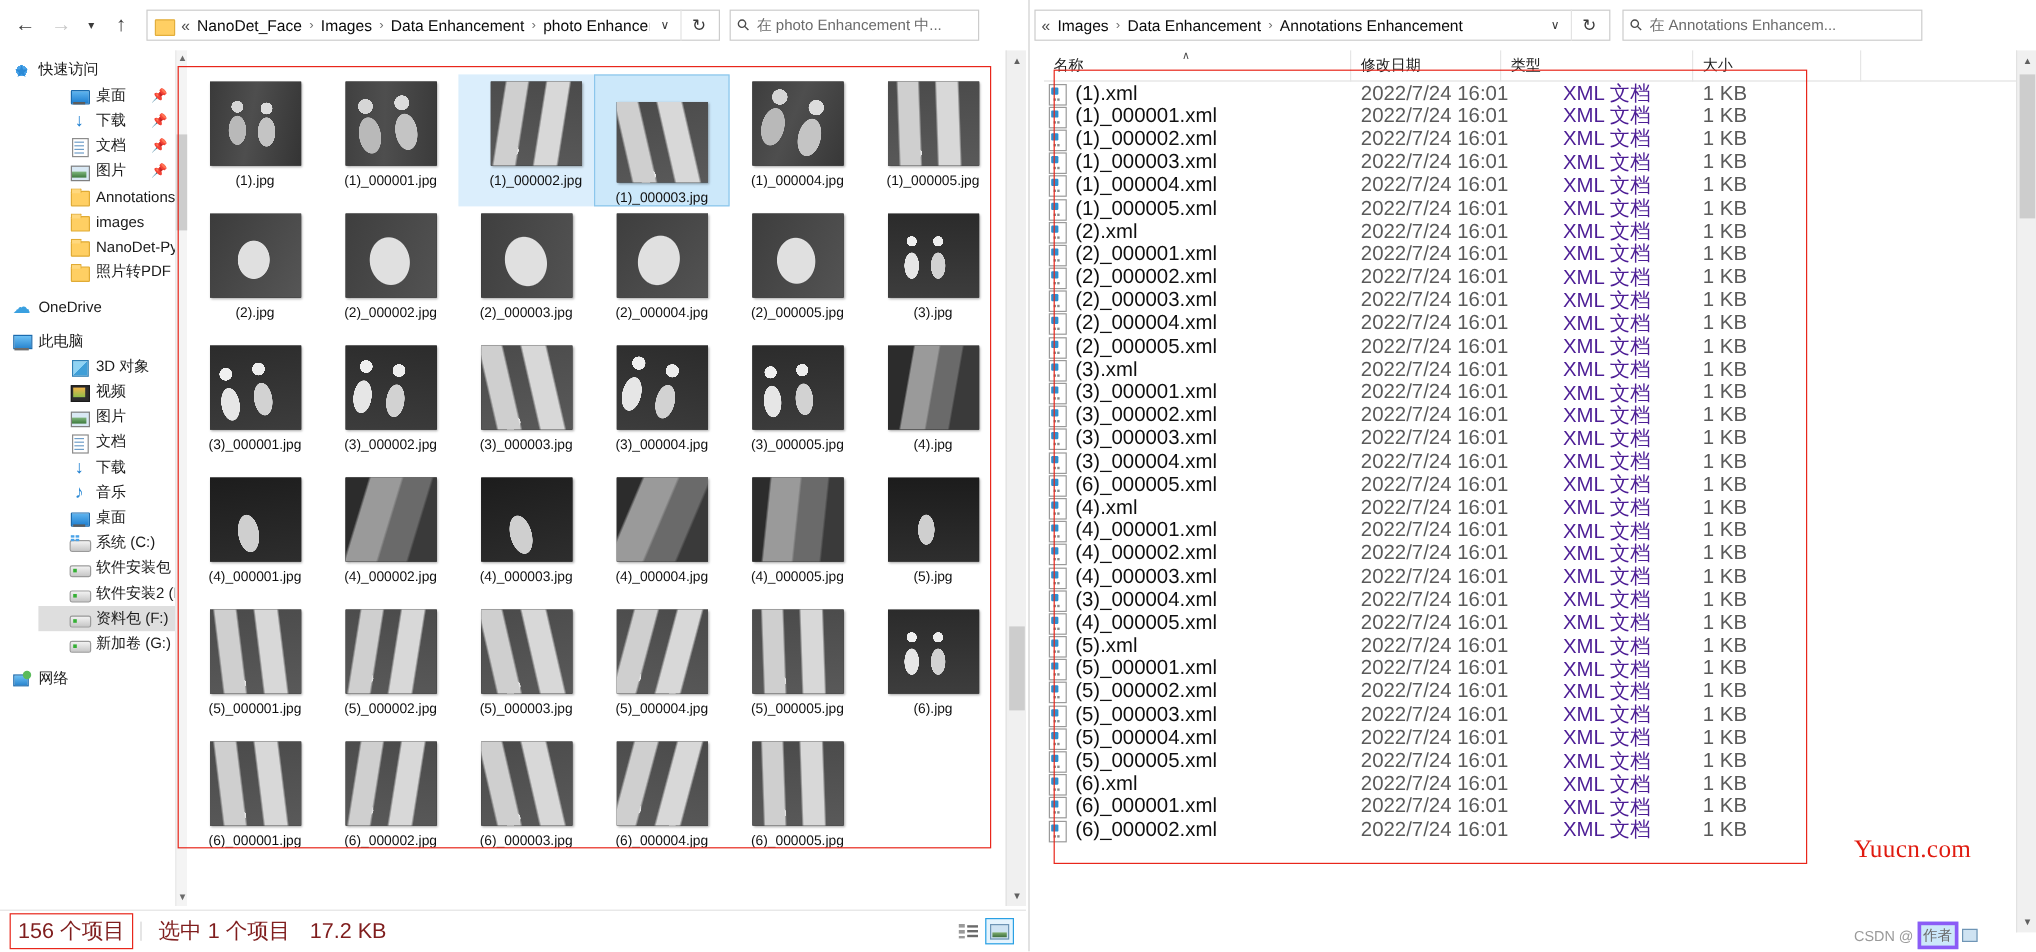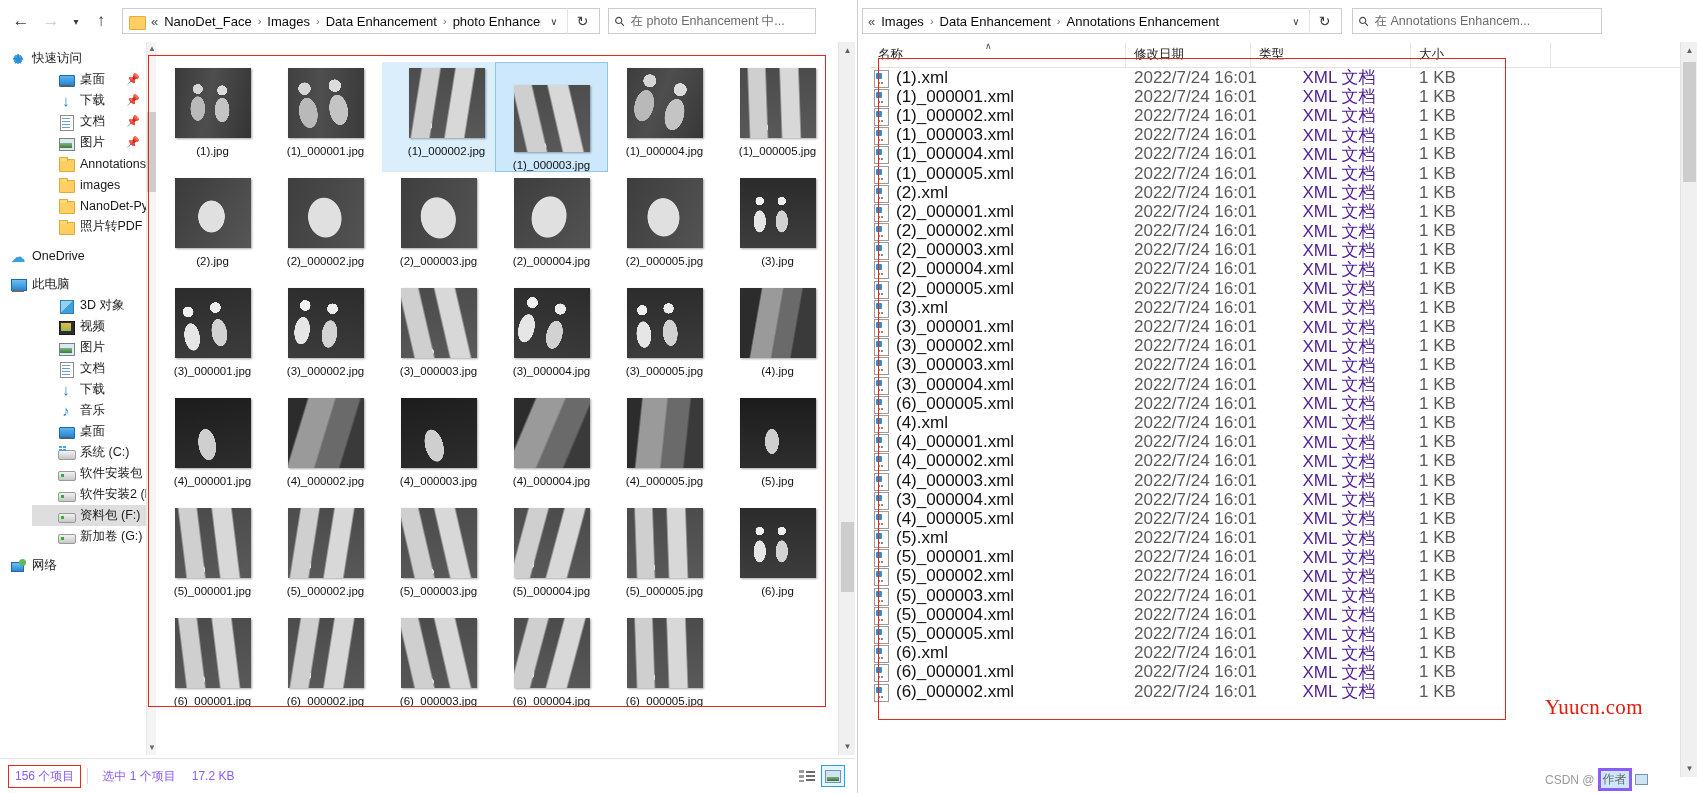--- a/index.html
+++ b/index.html
@@ -250,21 +250,21 @@
   }
   .lscroll .up { top:0; } .lscroll .dn { bottom:0; }
   .lscroll .thumbb { position:absolute; left:2px; top:480px; width:13px; height:70px; background:#cdcdcd; }
 
   
   #statusbar {
     position:absolute; left:0; top:758px; width:855px; height:35px;
     background:#ffffff; border-top:1px solid #e3e3e3;
     display:flex; align-items:center; padding-left:8px; gap:0px;
   }
-  .statitem { font-size:12px; color:#8b5cf6; padding:2px 8px; white-space:nowrap; }
+  .statitem { font-size:18px; color:#7f1d1d; padding:2px 8px; white-space:nowrap; }
   .statitem.boxed { border:1.5px solid #e8261b; padding:2px 6px; }
   .statdiv { width:1px; height:16px; background:#d4d4d4; margin:0 6px; }
   .viewbtns { margin-left:auto; display:flex; align-items:center; gap:2px; padding-right:10px; }
   .vbtn { width:24px; height:22px; display:flex; align-items:center; justify-content:center; }
   .vbtn.active { border:1.5px solid #29a0e4; background:#e6f4fd; }
   .det-icon { width:16px; height:12px; position:relative; }
   .det-icon:before {
     content:""; position:absolute; left:0; top:0; width:5px; height:12px;
     background:
       linear-gradient(#9a9a9a,#9a9a9a) 0 0/5px 3px no-repeat,

